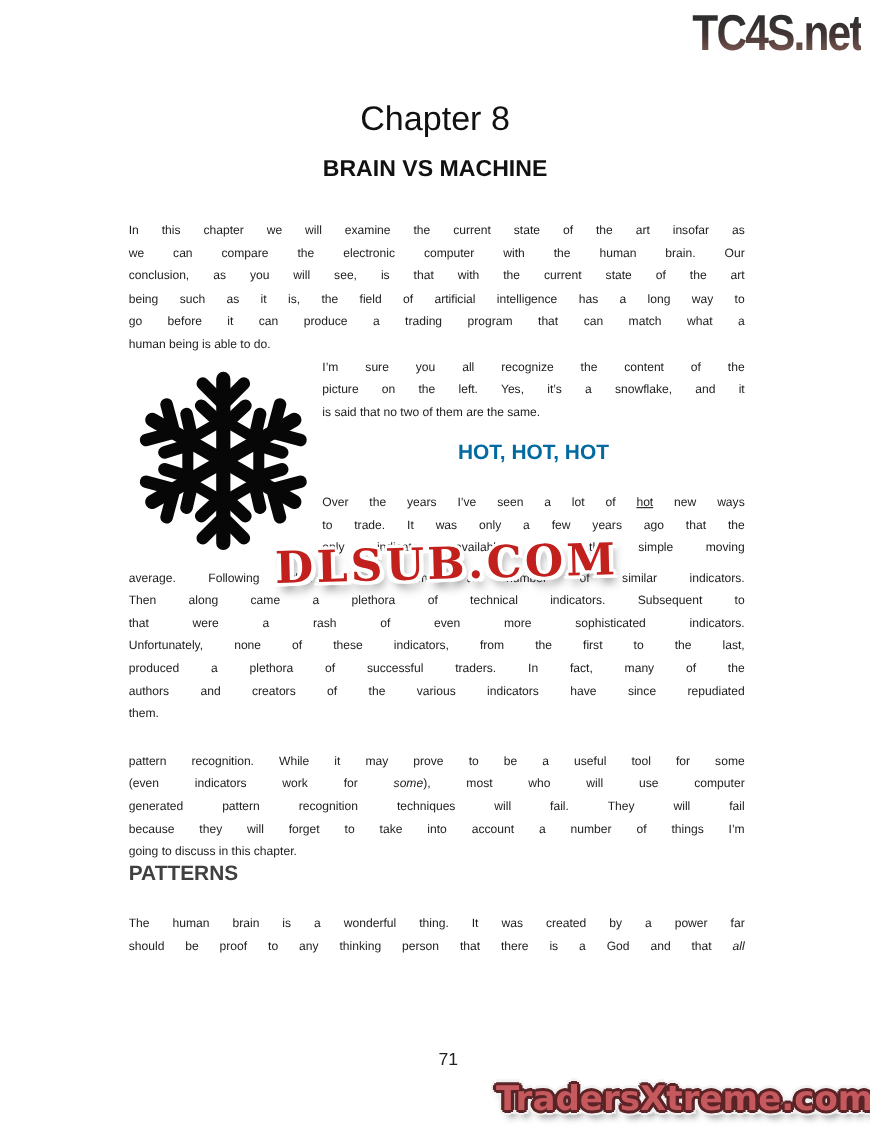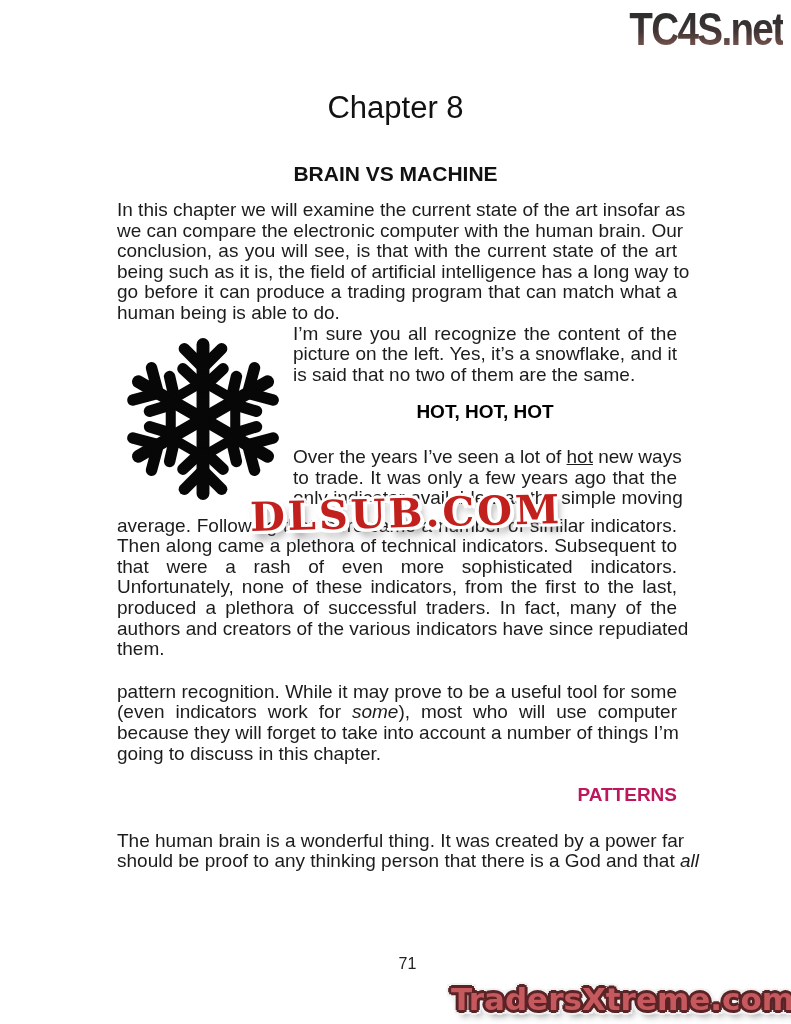--- a/index.html
+++ b/index.html
@@ -19,46 +19,46 @@
     background:linear-gradient(180deg,#2f2f2f 25%,#413534 55%,#8f635b 95%);
     -webkit-background-clip:text;background-clip:text;color:transparent;
     transform:scaleX(.84);transform-origin:100% 0;
     white-space:nowrap;
   }
   .chapter{
     position:absolute;top:90px;left:0;width:791px;
     text-align:center;font-size:31px;color:#111;
   }
   .subtitle{
-    position:absolute;top:162px;left:0;width:791px;
+    position:absolute;top:142px;left:0;width:791px;
     text-align:center;font-size:21px;font-weight:700;color:#111;
   }
   .content{position:absolute;left:117px;top:200px;width:560px;}
   .line{
-    height:20.6px;line-height:20.6px;font-size:19px;
+    height:20.6px;line-height:20.6px;font-size:11px;
     text-align:justify;text-align-last:justify;
     white-space:nowrap;
   }
   .line.last{text-align:center;text-align-last:left;}
   .u{text-decoration:underline;}
   .i{font-style:italic;}
   .media-row{display:flex;height:190px;margin-top:0;}
   .flake{flex:0 0 176px;width:176px;height:190px;position:relative;}
   .flake svg{position:absolute;left:0;top:4px;}
   .col{flex:1;min-width:0;}
   .h-hot{
     margin-top:17px;height:20.6px;line-height:20.6px;
-    font-weight:700;font-size:19px;text-align:center;color:#000000;
+    font-weight:700;font-size:19px;text-align:center;color:#0369a1;
   }
   .pb{margin-top:24px;}
   .cont{margin-top:2px;}
   .pc{margin-top:22px;}
   .h-patterns{
-    margin-top:21px;height:20.6px;line-height:20.6px;
-    font-weight:700;font-size:19px;text-align:right;color:#be185d;
+    height:20.6px;line-height:20.6px;
+    font-weight:700;font-size:19px;text-align:left;color:#404040;
   }
   .pd{margin-top:25px;}
   
   .watermark{
     position:absolute;left:250px;top:489px;
     font-family:"DejaVu Serif", serif;font-weight:700;
     font-size:40px;letter-spacing:3px;
     color:#c2201d;
     transform:rotate(-1.5deg);
     text-shadow:
@@ -152,20 +152,21 @@
       <div class="line">that were a rash of even more sophisticated indicators.</div>
       <div class="line">Unfortunately, none of these indicators, from the first to the last,</div>
       <div class="line">produced a plethora of successful traders. In fact, many of the</div>
       <div class="line">authors and creators of the various indicators have since repudiated</div>
       <div class="line last">them.</div>
     </div>
 
     <div class="para pc">
       <div class="line">pattern recognition. While it may prove to be a useful tool for some</div>
       <div class="line"><span>(even indicators work for </span><span class="i">some</span><span>), most who will use computer</span></div>
+      <div class="line">generated pattern recognition techniques will fail. They will fail</div>
       <div class="line">because they will forget to take into account a number of things I’m</div>
       <div class="line last">going to discuss in this chapter.</div>
     </div>
 
     <div class="h-patterns">PATTERNS</div>
 
     <div class="para pd">
       <div class="line">The human brain is a wonderful thing. It was created by a power far</div>
       <div class="line"><span>should be proof to any thinking person that there is a God and that </span><span class="i">all</span></div>
     </div>

